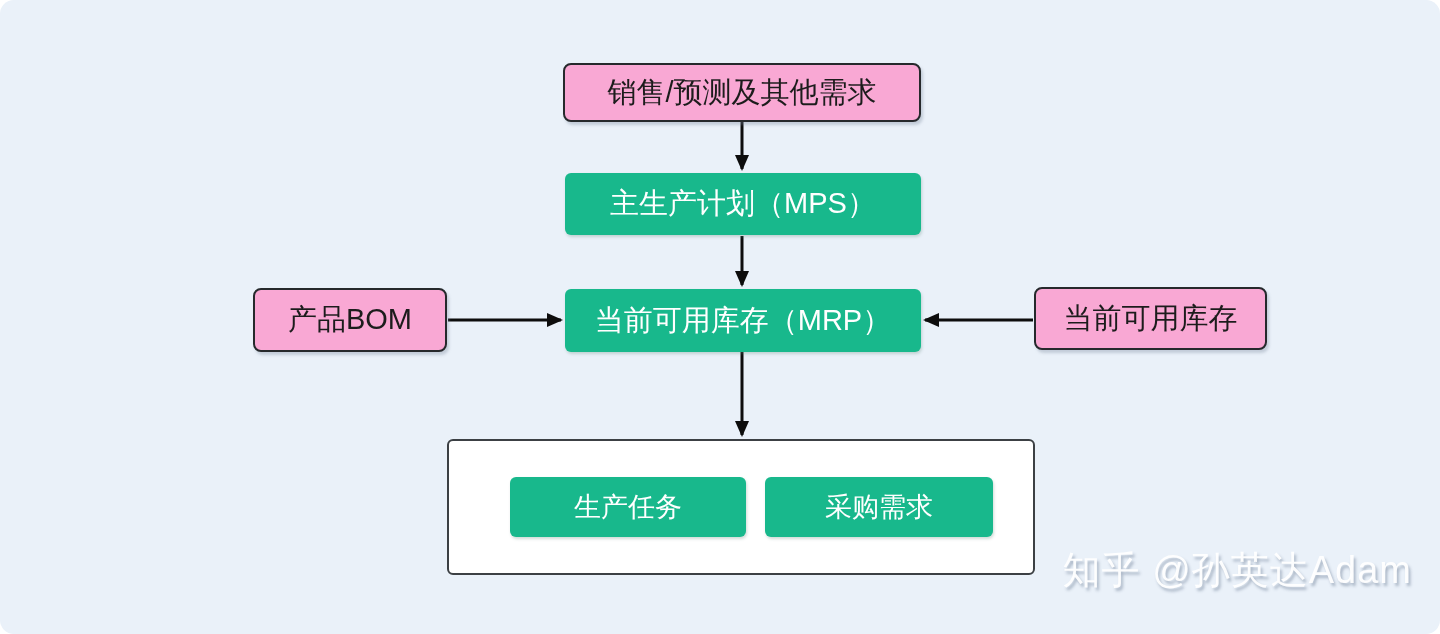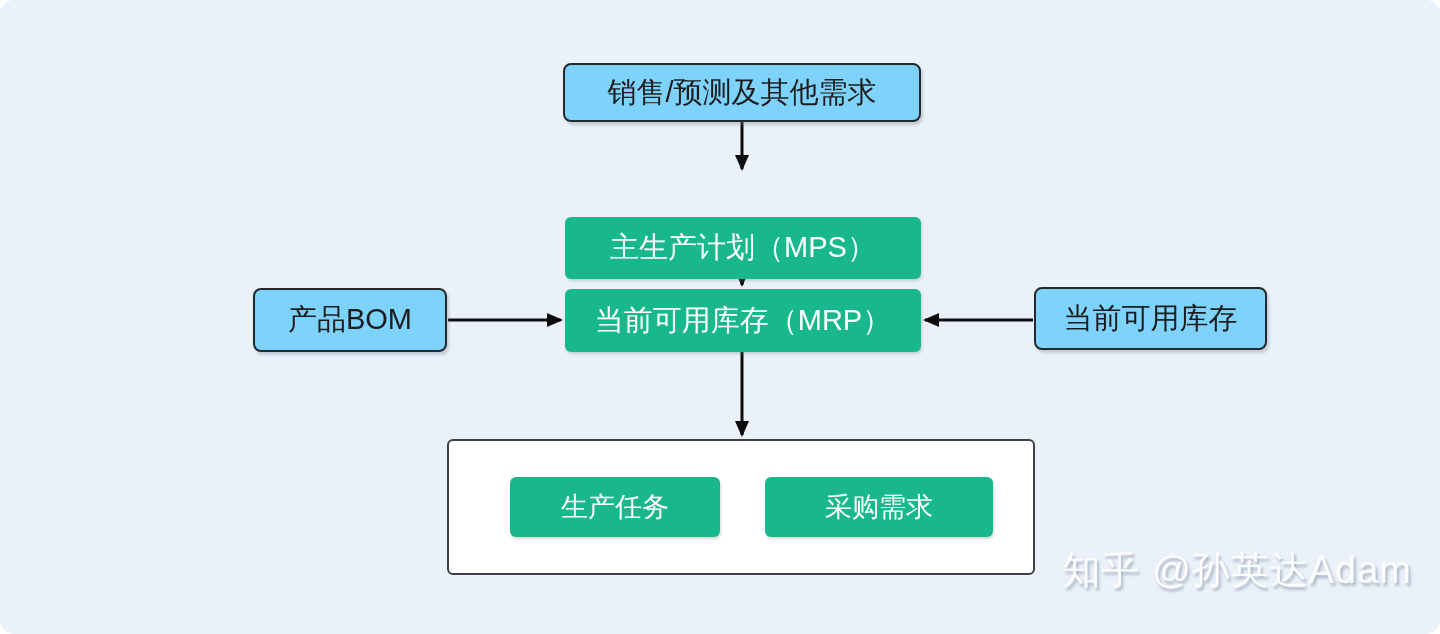--- a/index.html
+++ b/index.html
@@ -24,54 +24,54 @@
   .node {
     position: absolute;
     box-sizing: border-box;
     display: flex;
     align-items: center;
     justify-content: center;
     text-align: center;
     white-space: nowrap;
   }
   .node.white {
-    background: #7dd3fc;
+    background: #f9a8d4;
     border: 2px solid #26292c;
     border-radius: 8px;
     color: #1c1c1c;
     font-size: 29px;
     font-weight: 500;
     box-shadow: 2px 3px 3px rgba(120,135,155,0.35);
   }
   .node.green {
     background: var(--accent-green, #18b88c);
     border-radius: 6px;
     color: #ffffff;
     font-size: 29px;
     font-weight: 500;
     box-shadow: 1px 2px 3px rgba(100,140,125,0.30);
   }
   .node.green.small { font-size: 27px; }
 
   #node-sales-forecast { left: 563px; top: 63px;  width: 358px; height: 59px; }
-  #node-mps            { left: 565px; top: 173px; width: 356px; height: 62px; margin-top: 44px; }
+  #node-mps            { left: 565px; top: 173px; width: 356px; height: 62px; }
   #node-mrp            { left: 565px; top: 289px; width: 356px; height: 63px; }
   #node-bom            { left: 253px; top: 288px; width: 194px; height: 64px; }
   #node-inventory      { left: 1034px; top: 287px; width: 233px; height: 63px; }
 
   .results-container {
     position: absolute;
     left: 447px; top: 439px;
     width: 588px; height: 136px;
     box-sizing: border-box;
     background: #ffffff;
     border: 2px solid #3c4044;
     border-radius: 6px;
   }
-  #node-production-task { left: 510px; top: 477px; width: 210px; height: 60px; }
+  #node-production-task { left: 510px; top: 477px; width: 236px; height: 60px; }
   #node-purchase-demand { left: 765px; top: 477px; width: 228px; height: 60px; }
 
   .arrows {
     position: absolute;
     inset: 0;
     pointer-events: none;
   }
   .watermark {
     position: absolute;
     right: 28px;

